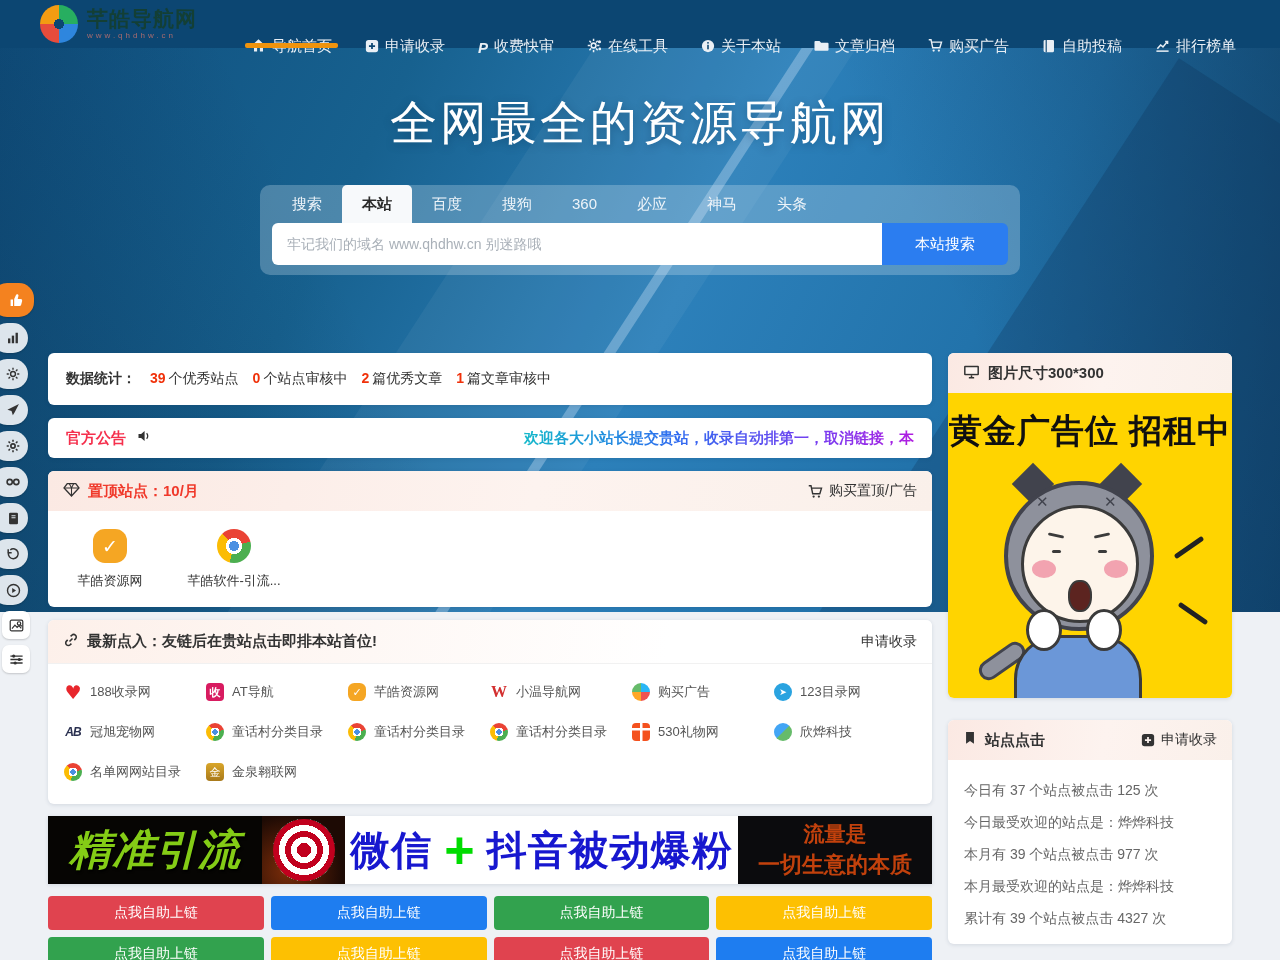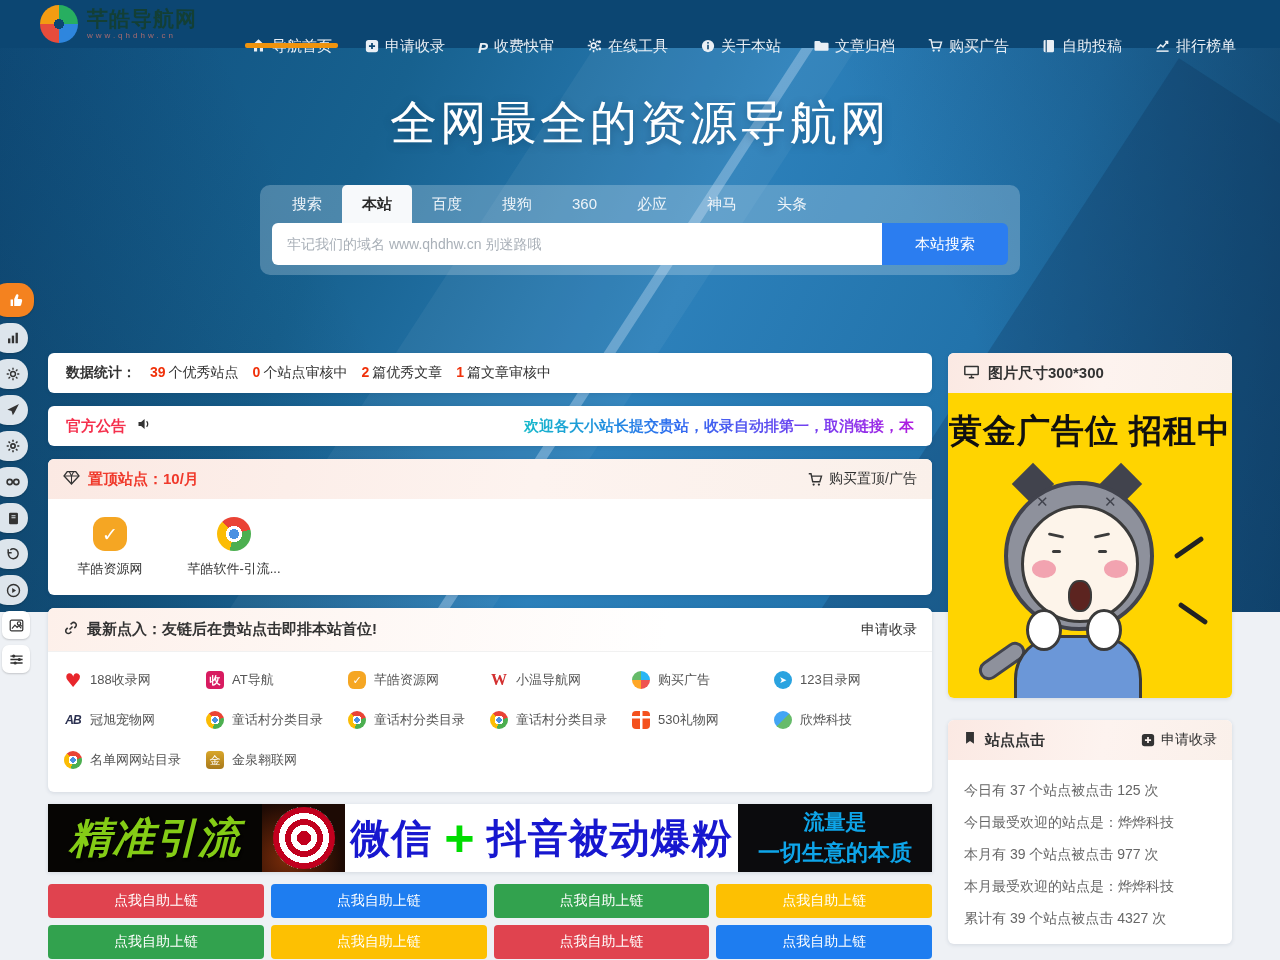--- a/index.html
+++ b/index.html
@@ -41,21 +41,21 @@
   .search-input { flex:1; border:none; outline:none; padding:0 15px; font-size:14px; color:#333; border-radius:6px 0 0 6px; background:#fff; }
   .search-input::placeholder { color:#a9b0b8; }
   .search-btn { width:126px; border:none; background:#2b7df0; color:#fff; font-size:15px; border-radius:0 6px 6px 0; cursor:pointer; }
 
   
   .main { position:relative; z-index:2; display:flex; gap:16px; margin:78px 48px 0; align-items:flex-start; }
   .col-left { width:884px; }
   .col-right { width:284px; }
   .card { background:#fff; border-radius:6px; box-shadow:0 1px 4px rgba(20,40,70,.12); margin-bottom:13px; }
 
-  .stats-card { height:40px; display:flex; align-items:center; padding:11px 18px; font-size:14px; color:#333; }
+  .stats-card { height:52px; display:flex; align-items:center; padding:11px 18px; font-size:14px; color:#333; }
   .stats-label { font-weight:bold; }
   .stat-item { margin-left:14px; }
   .stat-num { color:#f0310a; font-weight:bold; margin-right:3px; }
 
   .announce-card { height:40px; display:flex; align-items:center; padding:0 18px; gap:10px; }
   .announce-label { color:#f5304d; font-weight:bold; font-size:15px; }
   .announce-text { flex:1; text-align:right; white-space:nowrap; overflow:hidden; font-size:15px; font-weight:bold;
     background:linear-gradient(90deg,#7ec82e 0%,#27c05f 22%,#10c4c4 45%,#2f6df0 68%,#7a3cf0 88%,#b01de0 100%);
     -webkit-background-clip:text; background-clip:text; color:transparent; }
 
@@ -98,21 +98,21 @@
   .banners { display:flex; height:68px; margin-bottom:12px; box-shadow:0 1px 4px rgba(20,40,70,.12); }
   .banner { cursor:pointer; }
   .banner1 { width:214px; background:#060503; color:#84cc16; display:flex; align-items:center; justify-content:center;
     font-size:42px; font-weight:bold; font-style:italic; letter-spacing:1px; text-shadow:1px 2px 2px #000; }
   .banner2 { width:83px; background:radial-gradient(circle at 30% 80%,#7a2c09,#1d0a04 70%); display:flex; align-items:center; justify-content:center; }
   .target { width:62px; height:62px; border-radius:50%;
     background:radial-gradient(circle,#c1001e 0 7px,#fff 7px 13px,#c1001e 13px 19px,#fff 19px 25px,#c1001e 25px 31px,#fff 31px 100%); }
   .banner3 { flex:1; background:#fff; display:flex; align-items:center; justify-content:center; gap:12px; font-weight:bold; }
   .b3-blue { color:#1717cf; font-size:40px; letter-spacing:1px; }
   .b3-plus { color:#00dc00; font-size:52px; font-weight:bold; line-height:0; }
-  .banner4 { width:194px; background:#0b0b0d; color:#0ea5e9; display:flex; flex-direction:column; align-items:center; justify-content:center; font-weight:bold; }
+  .banner4 { width:194px; background:#0b0b0d; color:#c2410c; display:flex; flex-direction:column; align-items:center; justify-content:center; font-weight:bold; }
   .b4-l1 { font-size:21px; } .b4-l2 { font-size:22px; margin-top:2px; }
 
   
   .linkbar { display:grid; grid-template-columns:repeat(4,1fr); gap:7px; }
   .linkbtn { height:34px; border-radius:4px; display:flex; align-items:center; justify-content:center; color:#fff; font-size:14px; cursor:pointer; }
   .c-red{background:#e0434f;} .c-blue{background:#1e7df0;} .c-green{background:#32a24e;} .c-yellow{background:#fdc002;}
 
   
   .ad-img { position:relative; height:305px; background:#ffd400; border-radius:0 0 6px 6px; overflow:hidden; cursor:pointer; }
   .ad-text { text-align:center; margin-top:16px; font-size:33px; font-weight:900; color:#101010; letter-spacing:1px; }

